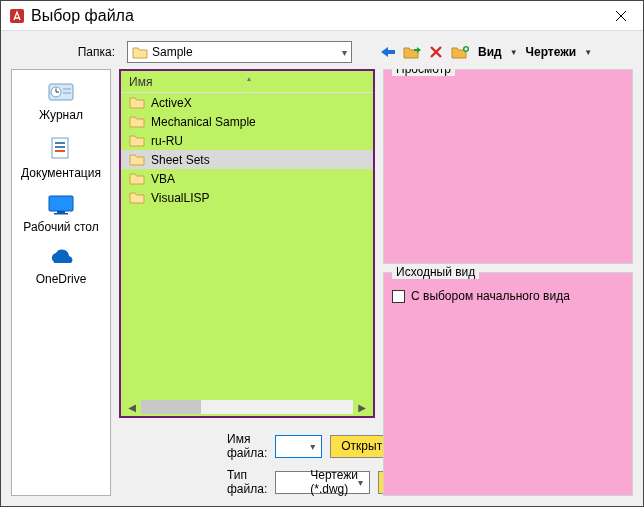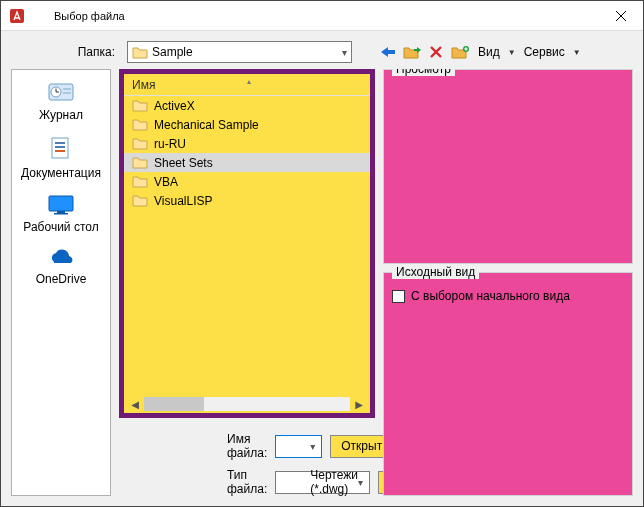--- a/index.html
+++ b/index.html
@@ -1,49 +1,49 @@
 <!DOCTYPE html>
 <html><head>
 <meta charset="utf-8">
 <style>
   * { box-sizing: border-box; font-family: "Segoe UI", Tahoma, sans-serif; font-size: 12px; }
   body { margin: 0; background: #fff; width: 644px; height: 507px; overflow: hidden; }
   .dialog { width: 644px; height: 507px; border: 1px solid #444; background: #f0f0f0; display: flex; flex-direction: column; }
   .title-bar { height: 30px; background: #fff; display: flex; align-items: center; padding: 0 0 0 8px; border-bottom: 1px solid #ddd; }
   .app-icon { display:inline-flex; align-items:center; justify-content:center; width:16px;height:16px;margin-right:6px;}
-  .title-text { flex: 1; font-size: 11px; margin-left: 23px; }
+  .title-text { flex: 1; font-size: 16px; }
   .close-btn { width: 45px; height: 30px; display: flex; align-items:center; justify-content:center; cursor:pointer; }
   .content { display:flex; flex-direction:column; flex:1; padding:6px 10px 10px 10px;border-radius:8px; }
   .top-row { display:flex; align-items:center; gap:6px; padding:4px 0 6px 0;}
   .lbl-papka { width: 110px; text-align:right; padding-right:6px;}
   .folder-select { display:flex; align-items:center; border:1px solid #7a7a7a; background:#fff; height:22px; width:225px; padding:0 4px; }
   .folder-select .fname { flex:1; padding-left:4px;}
   .folder-select .chev { color:#555; font-size:10px;}
-  .toolbar { display:flex; align-items:center; gap:4px; margin-left:20px;}
+  .toolbar { display:flex; align-items:center; gap:4px; margin-left:20px;font-weight:bold;}
   .tool { width:20px; height:20px; display:flex; align-items:center; justify-content:center; cursor:pointer; }
   .menu-btn { display:flex; align-items:center; gap:4px; padding:0 4px; height:22px; cursor:pointer;}
   .drop-tri { font-size:8px; color:#333;}
   .middle { flex:1; display:flex; gap:8px; overflow:hidden;}
   .places { width:100px; background:#fff; border:1px solid #b0b0b0; padding:6px 0; display:flex; flex-direction:column; align-items:center; gap:2px;}
   .place { width:100%; text-align:center; padding:4px 0 8px 0; cursor:pointer;}
   .place .picon { display:flex; justify-content:center; margin-bottom:4px;}
   .center-col { flex:1; display:flex; flex-direction:column; gap:6px; min-width:0;}
-  .file-list-wrap { flex:1; display:flex; flex-direction:column; background:#fde047; border:5px solid #701a75; }
+  .file-list-wrap { flex:1; display:flex; flex-direction:column; background:#bef264; border:2px solid #701a75; }
   .file-header { height:22px; border-bottom:1px solid #e0e0e0; display:flex; align-items:center; padding:0 8px; color:#333; position:relative;}
   .file-header .sort { position:absolute; left:50%; top:3px; font-size:8px; color:#777;}
   .file-items { flex:1; overflow:hidden;}
   .file-row { display:flex; align-items:center; height:19px; padding:0 8px; gap:6px; cursor:default;}
   .file-row.selected { background:#d9d9d9;}
   .folder-icon { display:inline-flex;}
   .scroll-row { height:18px; display:flex; align-items:center; padding:0 4px; gap:2px;}
   .scroll-arrow { width:14px; height:14px; display:flex; align-items:center; justify-content:center; color:#555; font-size:10px;}
   .scroll-track { flex:1; height:14px; background:#f0f0f0; display:flex;}
   .scroll-thumb { width:60px; height:14px; background:#c8c8c8;}
   .right-col { width:250px; display:flex; flex-direction:column; gap:8px;}
-  .group { border:1px solid #d0d0d0; position:relative; padding:10px 8px 8px 8px; background:#ec4899;}
+  .group { border:1px solid #d0d0d0; position:relative; padding:10px 8px 8px 8px; background:#f9a8d4;}
   .group-title { position:absolute; top:-8px; left:8px; background:#f0f0f0; padding:0 4px; }
   .preview-box { height:195px;}
   .origin-box { flex:1; min-height:90px; }
   .check-row { display:flex; align-items:center; gap:6px; margin-top:6px;}
   .checkbox { width:13px; height:13px; border:1px solid #333; background:#fff;}
   .bottom-rows { display:flex; flex-direction:column; gap:8px; margin-top:8px; margin-left:108px;}
   .row2 { display:flex; align-items:center; gap:8px;}
   .lbl-b { width:76px;}
   .combo { flex:1; height:23px; border:1px solid #7a7a7a; background:#fff; display:flex; align-items:center; padding:0 6px;}
   .combo .cv { flex:1;margin-left:28px;}
@@ -110,21 +110,21 @@
               <circle cx="15" cy="4" r="3" fill="#1a9e3a"></circle>
               <line x1="15" y1="2.3" x2="15" y2="5.7" stroke="#fff" stroke-width="1.2"></line>
               <line x1="13.3" y1="4" x2="16.7" y2="4" stroke="#fff" stroke-width="1.2"></line>
             </svg>
         </div>
         <div class="menu-btn">
           <span>Вид</span>
         </div>
         <span class="drop-tri">▼</span>
         <div class="menu-btn">
-          <span>Сервис</span>
+          <span>Чертежи</span>
         </div>
         <span class="drop-tri">▼</span>
       </div>
     </div>
 
     <div class="middle">
       <div class="places">
         <div class="place">
           <span class="picon">
             <svg width="30" height="24">

